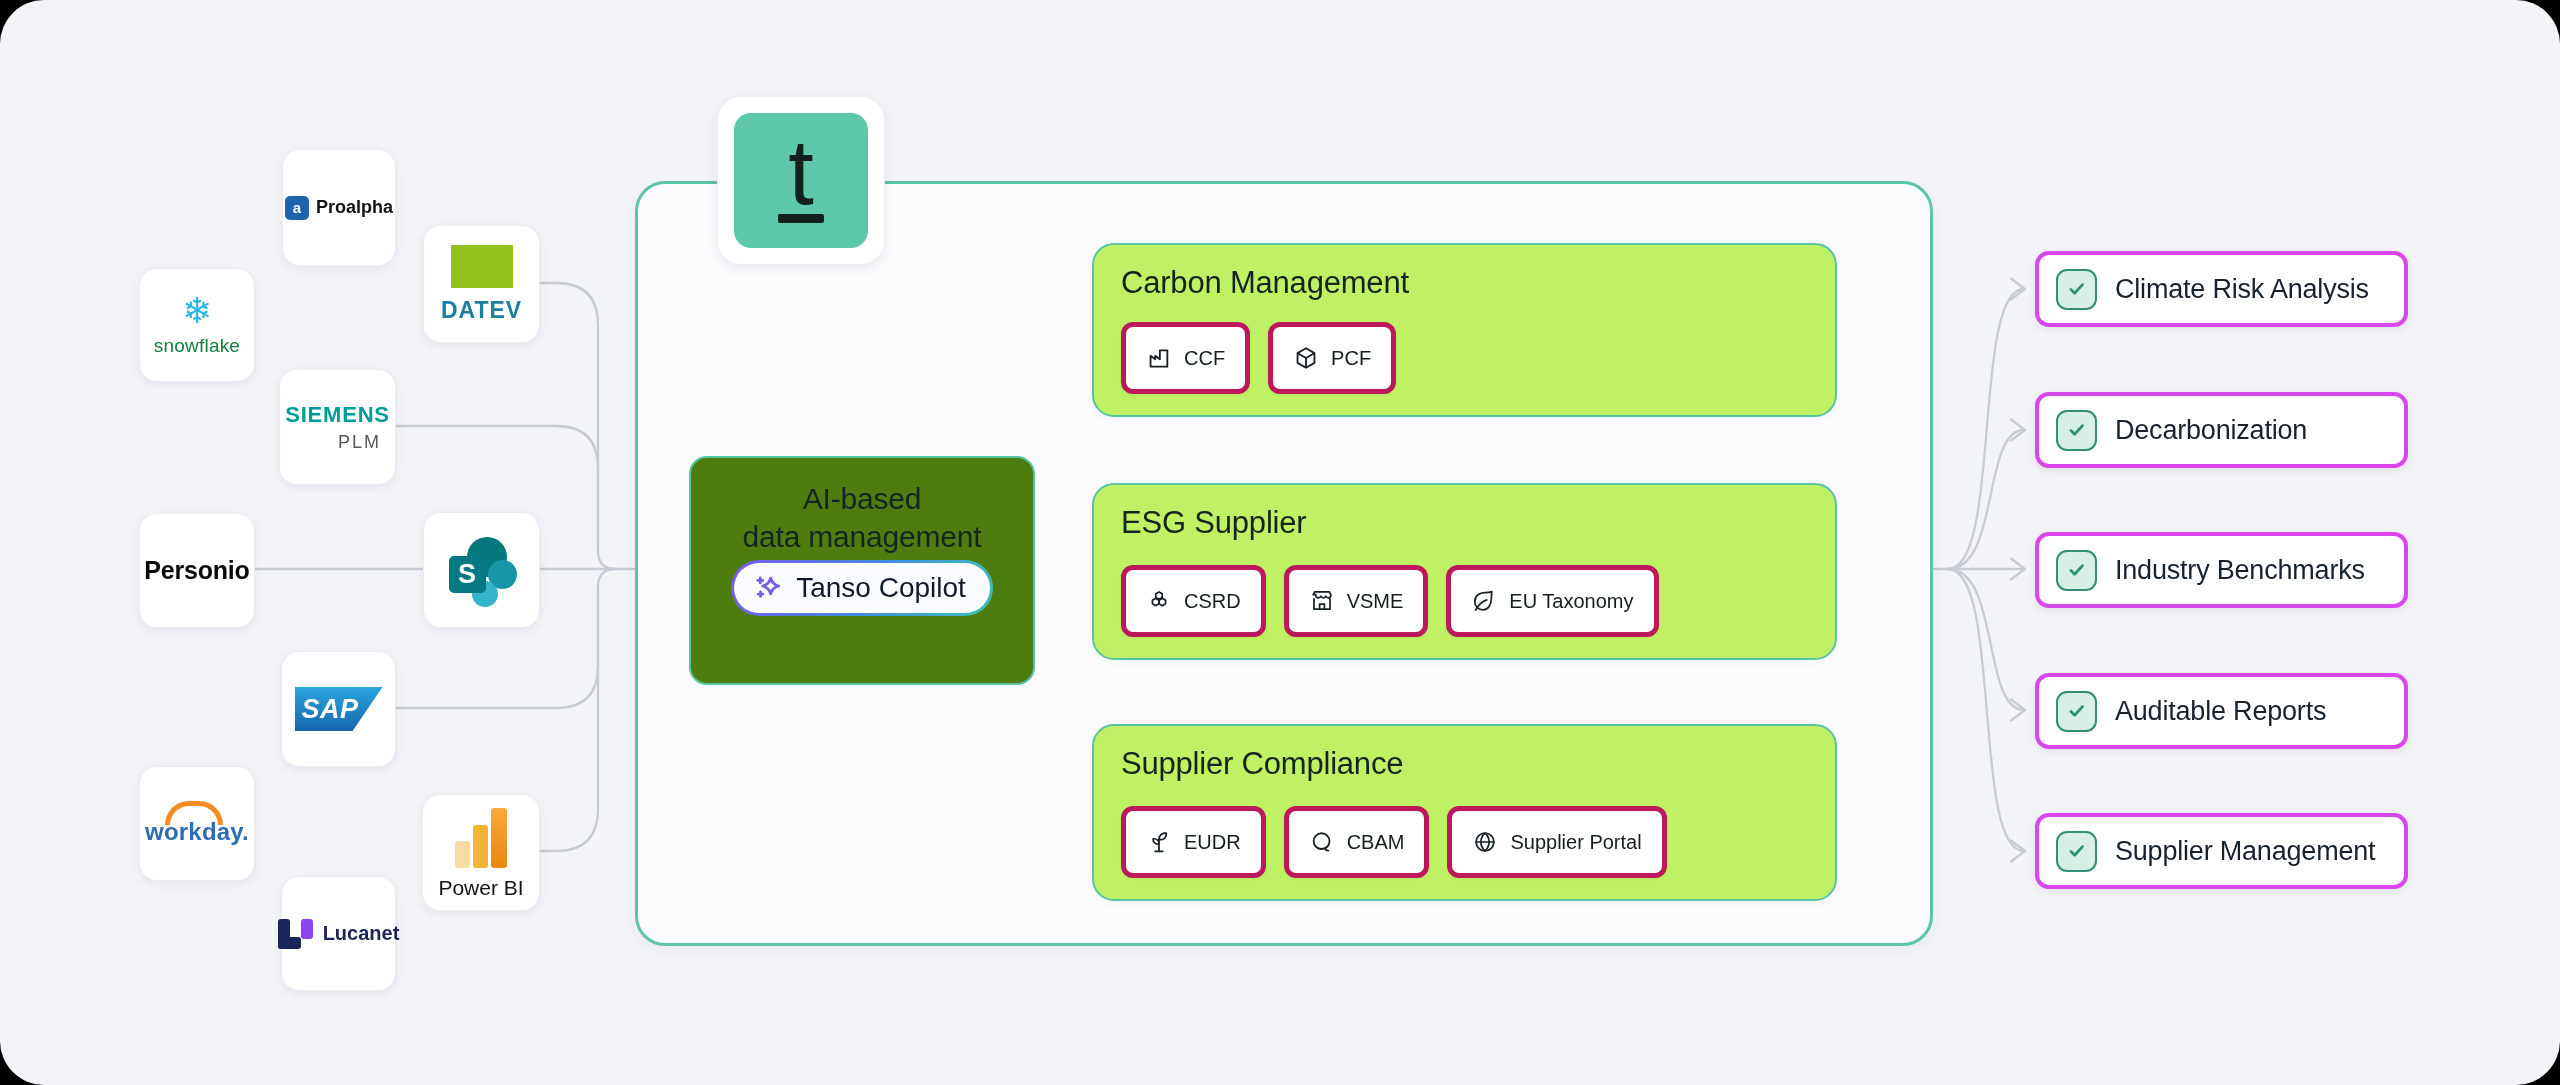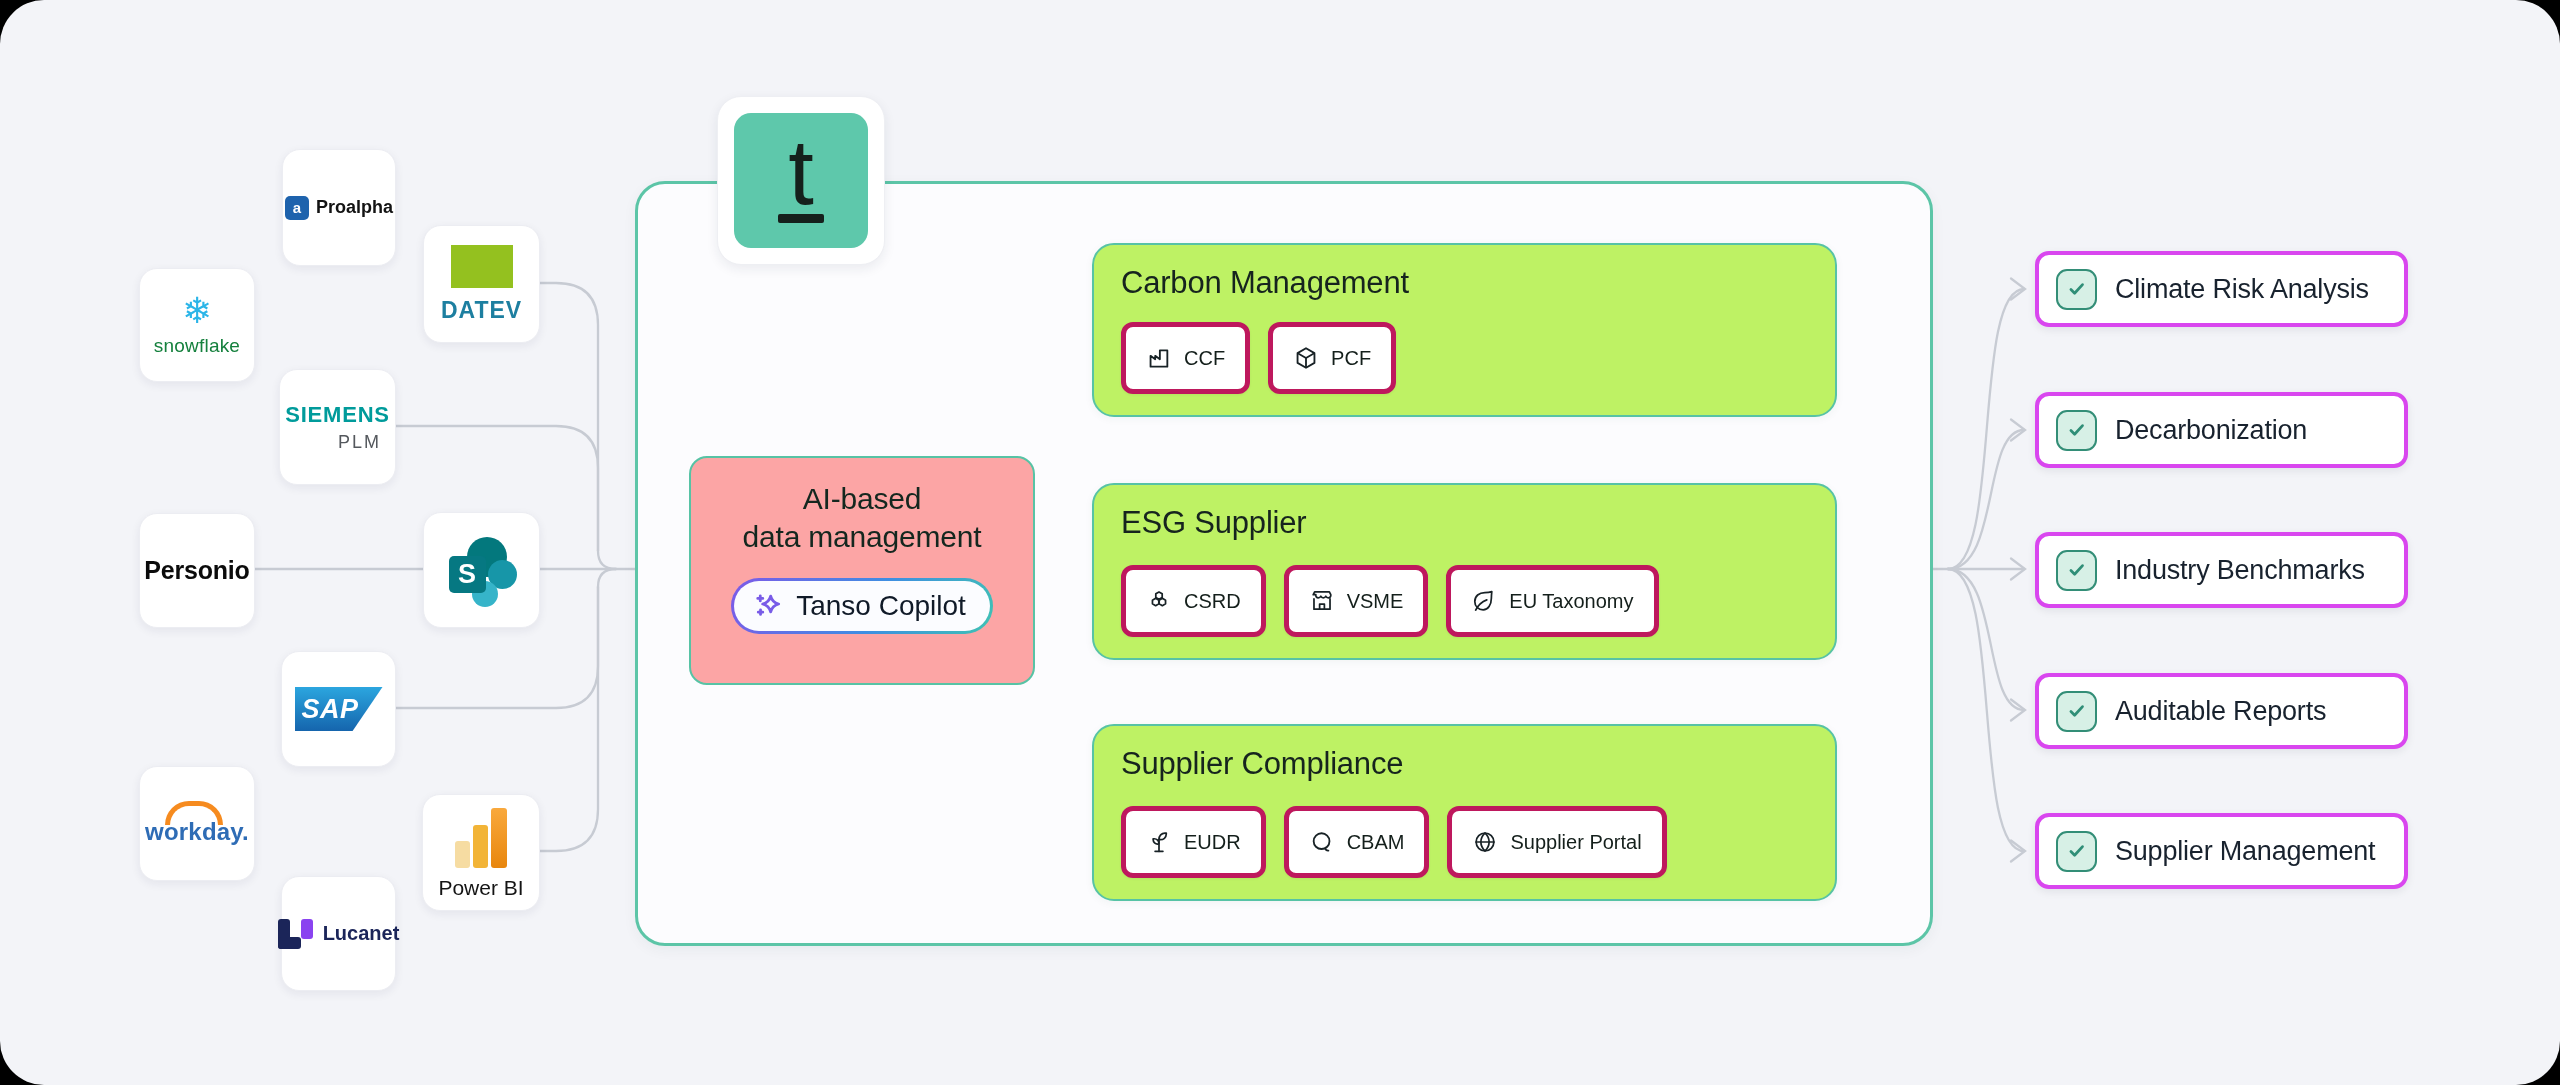--- a/index.html
+++ b/index.html
@@ -13,25 +13,25 @@
   .container{position:absolute;left:635px;top:181px;width:1292px;height:759px;background:#FCFCFE;
              border:3px solid #5CC5A7;border-radius:30px;box-shadow:0 4px 14px rgba(25,60,50,.05);}
   .tanso-tile{position:absolute;left:717px;top:96px;width:166px;height:167px;background:#fff;
               border-radius:24px;border:1px solid #EEEFF3;box-shadow:0 4px 12px rgba(25,35,65,.08);
               display:flex;align-items:center;justify-content:center;}
   .tanso-inner{width:134px;height:135px;background:#5EC8AB;border-radius:17px;display:flex;
                flex-direction:column;align-items:center;justify-content:center;}
   .tanso-t{font-size:92px;font-weight:500;color:#15201C;line-height:80px;margin-top:-6px;}
   .tanso-underline{width:46px;height:9px;background:#15201C;border-radius:2px;margin-top:2px;}
   
-  .hub{position:absolute;left:689px;top:456px;width:342px;height:225px;background:#fca5a5;
+  .hub{position:absolute;left:689px;top:456px;width:342px;height:225px;background:#4d7c0f;
        border:2px solid #57C3A5;border-radius:18px;display:flex;flex-direction:column;align-items:center;}
   .hub-title{margin-top:22px;font-size:30px;line-height:38px;font-weight:500;color:#14271F;
              text-align:center;white-space:pre-line;letter-spacing:-.2px;}
-  .pill-border{margin-top:22px;padding:3px;border-radius:999px;
+  .pill-border{margin-top:4px;padding:3px;border-radius:999px;
                background:linear-gradient(115deg,#7E59E8 0%,#3E8EE2 55%,#3FC2B3 100%);}
   .pill{background:#FBFCFF;border-radius:999px;padding:9px 24px 9px 18px;display:flex;
         align-items:center;gap:12px;font-size:28px;font-weight:500;color:#101A28;}
   
   .module{position:absolute;left:1092px;width:741px;background:#bef264;border:2px solid #57C3A5;
           border-radius:22px;box-shadow:0 2px 8px rgba(30,80,65,.05);}
   .module-title{position:absolute;left:27px;top:20px;font-size:31px;font-weight:500;color:#16241E;letter-spacing:-.2px;}
   .chips{position:absolute;left:27px;bottom:21px;display:flex;gap:18px;}
   .chip{height:62px;display:inline-flex;align-items:center;gap:12px;padding:0 20px;background:#fff;
         border:5px solid #be185d;border-radius:12px;font-size:20px;font-weight:500;color:#141F1B;

